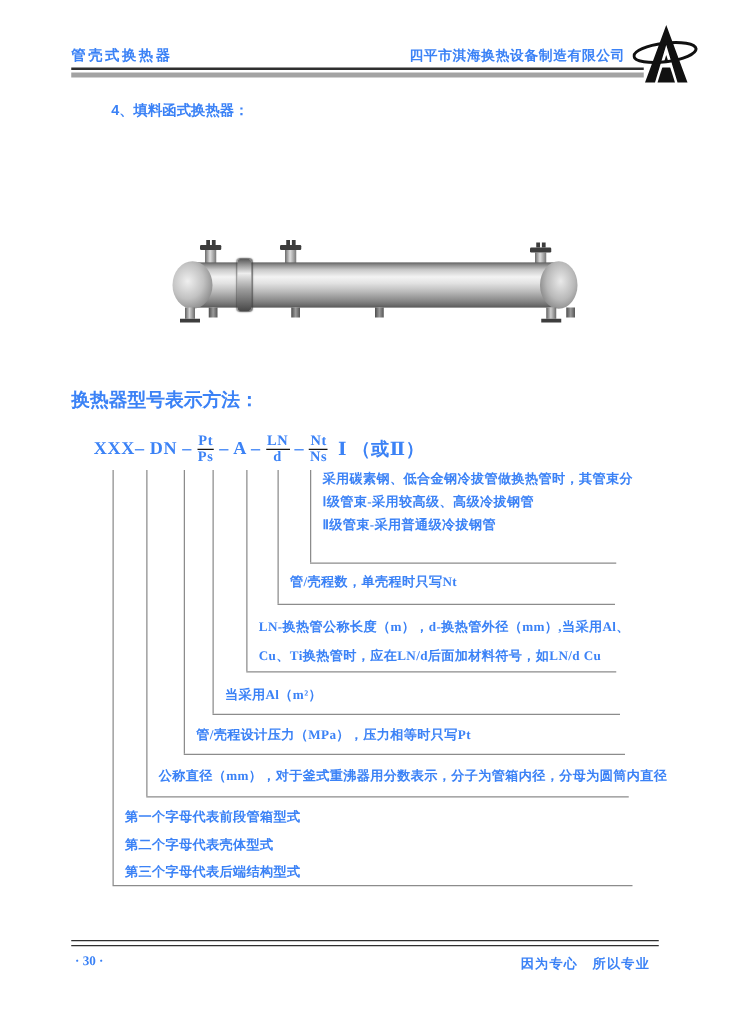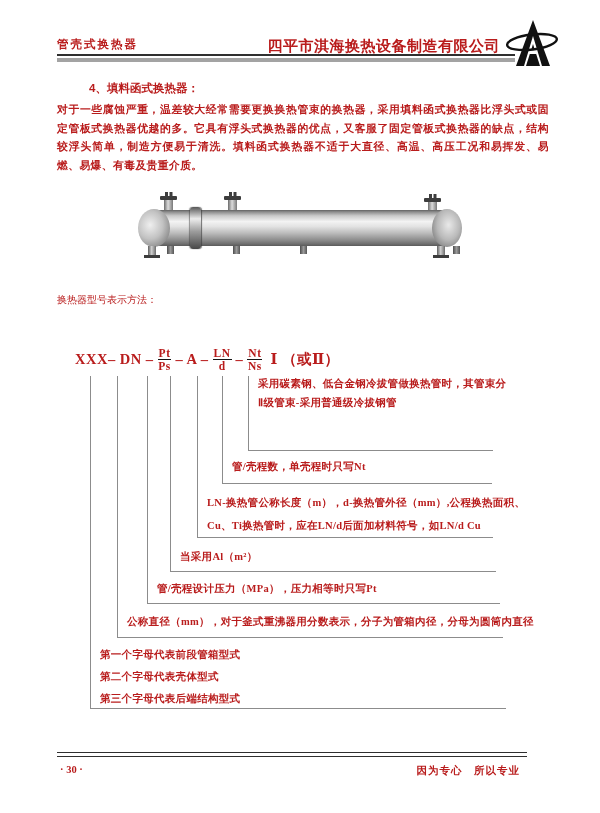--- a/index.html
+++ b/index.html
@@ -1,25 +1,25 @@
 <!DOCTYPE html>
 <html><head>
 <meta charset="utf-8">
 <style>
   html,body{margin:0;padding:0;background:#fff;}
   #page{
     position:relative; width:600px; height:813px; background:#ffffff;
-    font-family:"Liberation Sans","DejaVu Sans",sans-serif; color:#b91c1c;
+    font-family:"Liberation Sans","DejaVu Sans",sans-serif; color:#3b82f6;
     overflow:hidden;
   }
   .abs{position:absolute;}
 
   
   .hdr-left{left:57px; top:37px; font-size:11.5px; font-weight:700; letter-spacing:2px;}
-  .hdr-right{right:100px; top:37px; font-size:15px; font-weight:700; letter-spacing:0.5px;}
+  .hdr-right{right:100px; top:37px; font-size:11px; font-weight:700; letter-spacing:0.5px;}
   .rule-dark{left:57px; top:54px; width:458px; height:2px; background:#2f2f2f;}
   .rule-gray{left:57px; top:58px; width:458px; height:3.5px; background:#a3a3a3;}
   .logo{left:506px; top:20px;}
 
   
   .sec-head{left:57px; top:81px; font-size:11.5px; font-weight:700;margin-left:32px;}
   .sec-body{
     left:57px; top:100px; width:492px; font-size:10.8px; font-weight:600;
     line-height:18.5px; text-align:justify; letter-spacing:0.4px;
   }
@@ -49,21 +49,21 @@
   .nz::before{content:""; position:absolute; left:-4px; top:-4px; width:17px; height:4px;
       background:#3d3d3d; border-radius:1px;}
   .nz::after{content:""; position:absolute; left:1px; top:-8px; width:2.5px; height:4px; background:#3d3d3d;
       box-shadow:4.5px 0 0 #3d3d3d;}
   .foot{position:absolute; width:8px; height:9px;
       background:linear-gradient(90deg,#5e5e5e,#cfcfcf 45%,#6b6b6b);}
   .foot::after{content:""; position:absolute; left:-4px; bottom:-3px; width:16px; height:3px; background:#3d3d3d;}
   .leg{position:absolute; width:7px; height:8px; background:linear-gradient(90deg,#4c4c4c,#9a9a9a 50%,#555);}
 
   
-  .model-head{left:57px; top:293px; font-size:10px; font-weight:400;}
+  .model-head{left:57px; top:311px; font-size:15px; font-weight:700;}
   .formula{
     left:75px; top:344px; height:30px; display:flex; align-items:center;
     font-family:"Liberation Serif","DejaVu Serif",serif; font-size:14.5px; font-weight:700;
     letter-spacing:0.5px; white-space:nowrap;
   }
   .frac{display:inline-flex; flex-direction:column; align-items:center;
         font-size:11.5px; line-height:12px; margin:0 4px; font-weight:700;}
   .frac .num{border-bottom:1.3px solid #151515; padding:0 1px;}
 
   
@@ -93,21 +93,20 @@
   <div class="abs logo">
     <svg width="54" height="50" viewBox="0 0 54 50">
       <polygon points="27,0 44,46 36,46 27,16 18,46 10,46" fill="#111"></polygon>
       <polygon points="27,24 34,46 20,46" fill="#111"></polygon>
       <rect x="23" y="30" width="8" height="4" fill="#fff"></rect>
       <ellipse cx="26" cy="22" rx="25" ry="7.5" fill="none" stroke="#111" stroke-width="2.4" transform="rotate(-7 26 22)"></ellipse>
     </svg>
   </div>
 
   <div class="abs sec-head">4、填料函式换热器：</div>
-  <div class="abs sec-body">对于一些腐蚀严重，温差较大经常需要更换换热管束的换热器，采用填料函式换热器比浮头式或固定管板式换热器优越的多。它具有浮头式换热器的优点，又客服了固定管板式换热器的缺点，结构较浮头简单，制造方便易于清洗。填料函式换热器不适于大直径、高温、高压工况和易挥发、易燃、易爆、有毒及贵重介质。</div>
 
   <div class="abs vessel">
     <div class="nz" style="left:24px; top:6px;"></div>
     <div class="nz" style="left:88px; top:6px;"></div>
     <div class="nz" style="left:288px; top:8px;"></div>
     <div class="shell"></div>
     <div class="head-l"></div>
     <div class="head-r"></div>
     <div class="gflange"></div>
     <div class="foot" style="left:8px; top:52px;"></div>
@@ -150,29 +149,30 @@
   <div class="abs base" style="left:248px; top:450px; width:245px;"></div>
   <div class="abs base" style="left:222px; top:483px; width:270px;"></div>
   <div class="abs base" style="left:197px; top:537px; width:296px;"></div>
   <div class="abs base" style="left:170px; top:571px; width:326px;"></div>
   <div class="abs base" style="left:147px; top:603px; width:353px;"></div>
   <div class="abs base" style="left:117px; top:637px; width:386px;"></div>
   <div class="abs base" style="left:90px;  top:708px; width:416px;"></div>
 
   <div class="abs ann" style="left:258px; top:375px;">
     <div>采用碳素钢、低合金钢冷拔管做换热管时，其管束分</div>
+    <div>Ⅰ级管束-采用较高级、高级冷拔钢管</div>
     <div>Ⅱ级管束-采用普通级冷拔钢管</div>
   </div>
 
   <div class="abs ann" style="left:232px; top:458px;">
     <div>管/壳程数，单壳程时只写Nt</div>
   </div>
 
   <div class="abs ann lh23" style="left:207px; top:491px;">
-    <div>LN-换热管公称长度（m），d-换热管外径（mm）,公程换热面积、</div>
+    <div>LN-换热管公称长度（m），d-换热管外径（mm）,当采用Al、</div>
     <div>Cu、Ti换热管时，应在LN/d后面加材料符号，如LN/d Cu</div>
   </div>
 
   <div class="abs ann" style="left:180px; top:548px;">
     <div>当采用Al（m²）</div>
   </div>
 
   <div class="abs ann" style="left:157px; top:580px;">
     <div>管/壳程设计压力（MPa），压力相等时只写Pt</div>
   </div>

